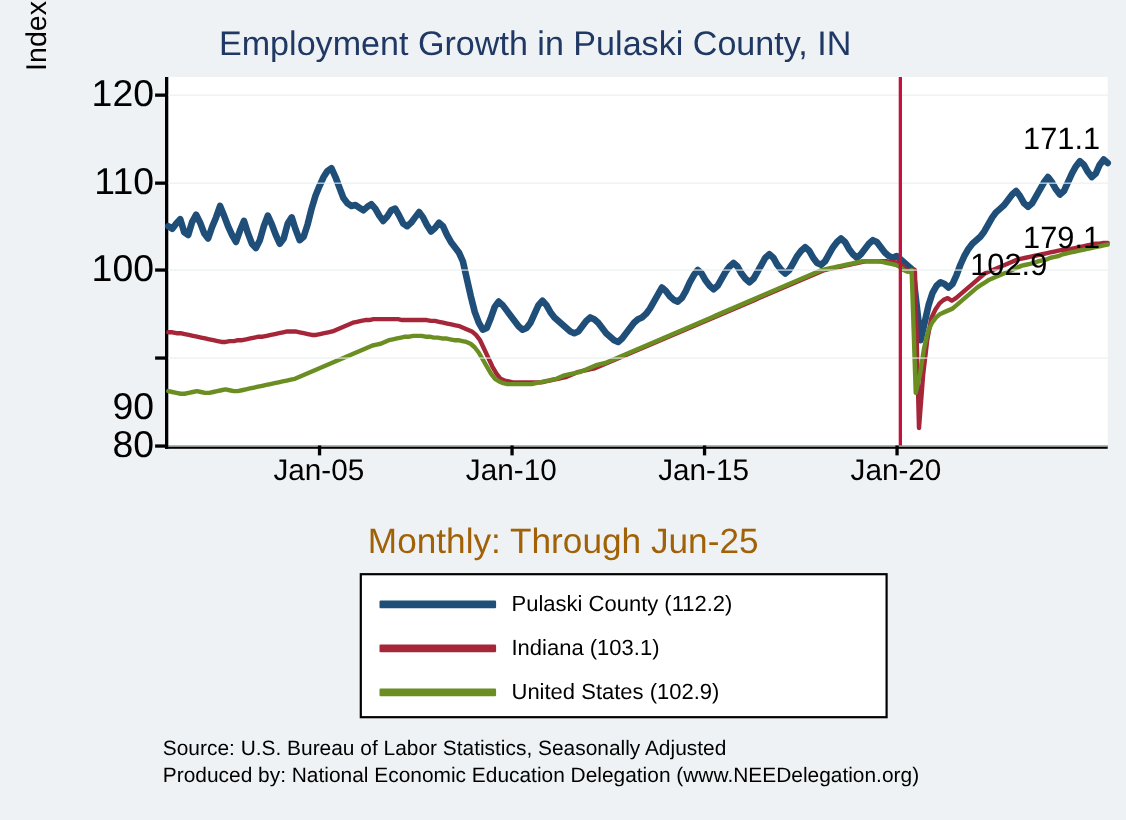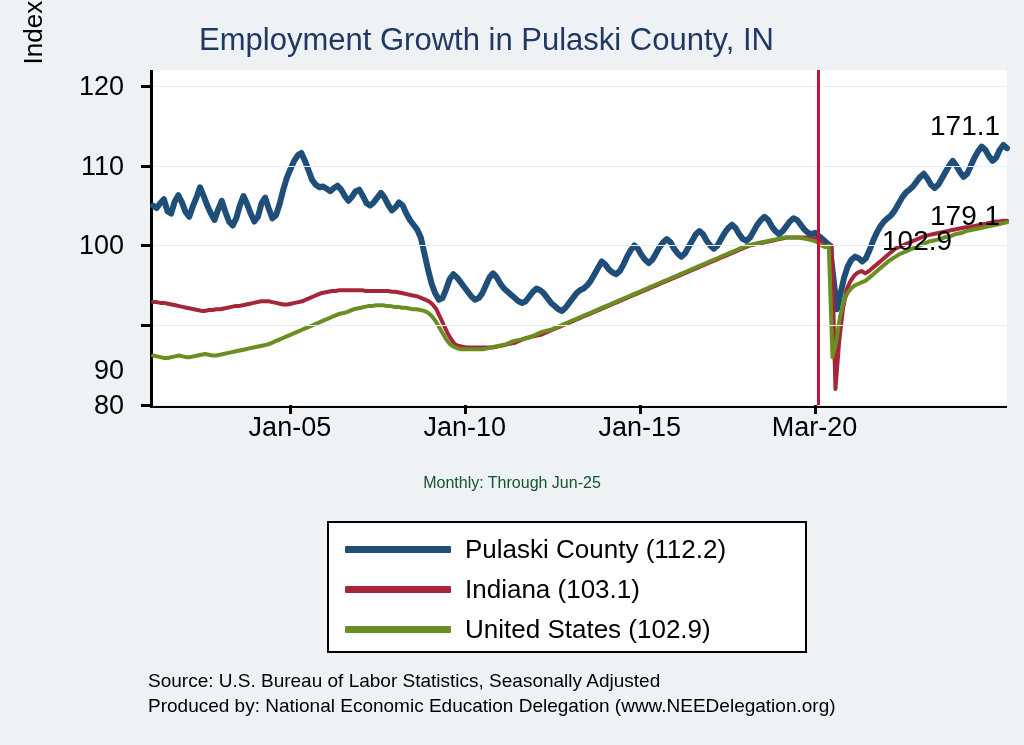--- a/index.html
+++ b/index.html
@@ -70,22 +70,22 @@
   }
   .ylabels {
     position: absolute;
     left: 60px;
     top: 70px;
     width: 80px;
     height: 335px;
   }
   .ylabels span {
     position: absolute;
-    right: 16px;
-    font-size: 27px;
+    right: 0;
+    font-size: 34px;
     color: #000;
     transform: translateY(-50%);
     white-space: nowrap;
   }
   .xlabels {
     position: absolute;
     left: 150px;
     top: 412px;
     width: 854px;
     height: 40px;
@@ -110,22 +110,22 @@
     top: 405px;
     width: 854px;
     height: 12px;
   }
   .subtitle {
     position: absolute;
     top: 474px;
     left: 0;
     width: 1024px;
     text-align: center;
-    font-size: 16px;
-    color: #14532d;
+    font-size: 32px;
+    color: #a16207;
   }
   .legend {
     position: absolute;
     left: 327px;
     top: 521px;
     width: 480px;
     height: 132px;
     background: #ffffff;
     border: 2px solid #000;
     box-sizing: border-box;
@@ -138,21 +138,21 @@
     padding-left: 16px;
   }
   .legend-swatch {
     width: 106px;
     height: 7px;
     border-radius: 1px;
     margin-right: 14px;
     flex: 0 0 auto;
   }
   .legend-label {
-    font-size: 26px;
+    font-size: 20px;
     color: #000;
     white-space: nowrap;
   }
   .source-block {
     position: absolute;
     left: 148px;
     top: 668px;
     font-size: 19px;
     color: #000;
     line-height: 25px;
@@ -216,21 +216,21 @@
   <div class="xticks">
       <div class="xtick-mark" style="left: 138.904px;"></div>
       <div class="xtick-mark" style="left: 313.785px;"></div>
       <div class="xtick-mark" style="left: 488.666px;"></div>
       <div class="xtick-mark" style="left: 663.546px;"></div>
     </div>
   <div class="xlabels">
       <span style="left: 139.904px;">Jan-05</span>
       <span style="left: 314.785px;">Jan-10</span>
       <span style="left: 489.666px;">Jan-15</span>
-      <span style="left: 664.546px;">Mar-20</span>
+      <span style="left: 664.546px;">Jan-20</span>
     </div>
 
   <div class="subtitle">Monthly: Through Jun-25</div>
 
   <div class="legend">
     <div class="legend-row">
       <span class="legend-swatch" style="background: rgb(31, 78, 121);"></span>
       <span class="legend-label">Pulaski  County (112.2)</span>
     </div>
     <div class="legend-row">

